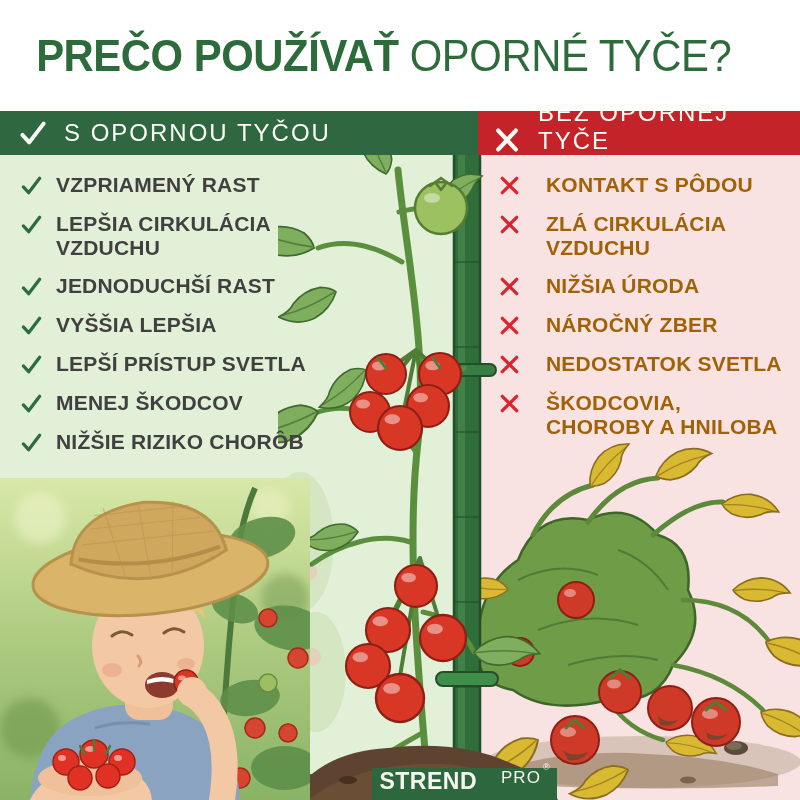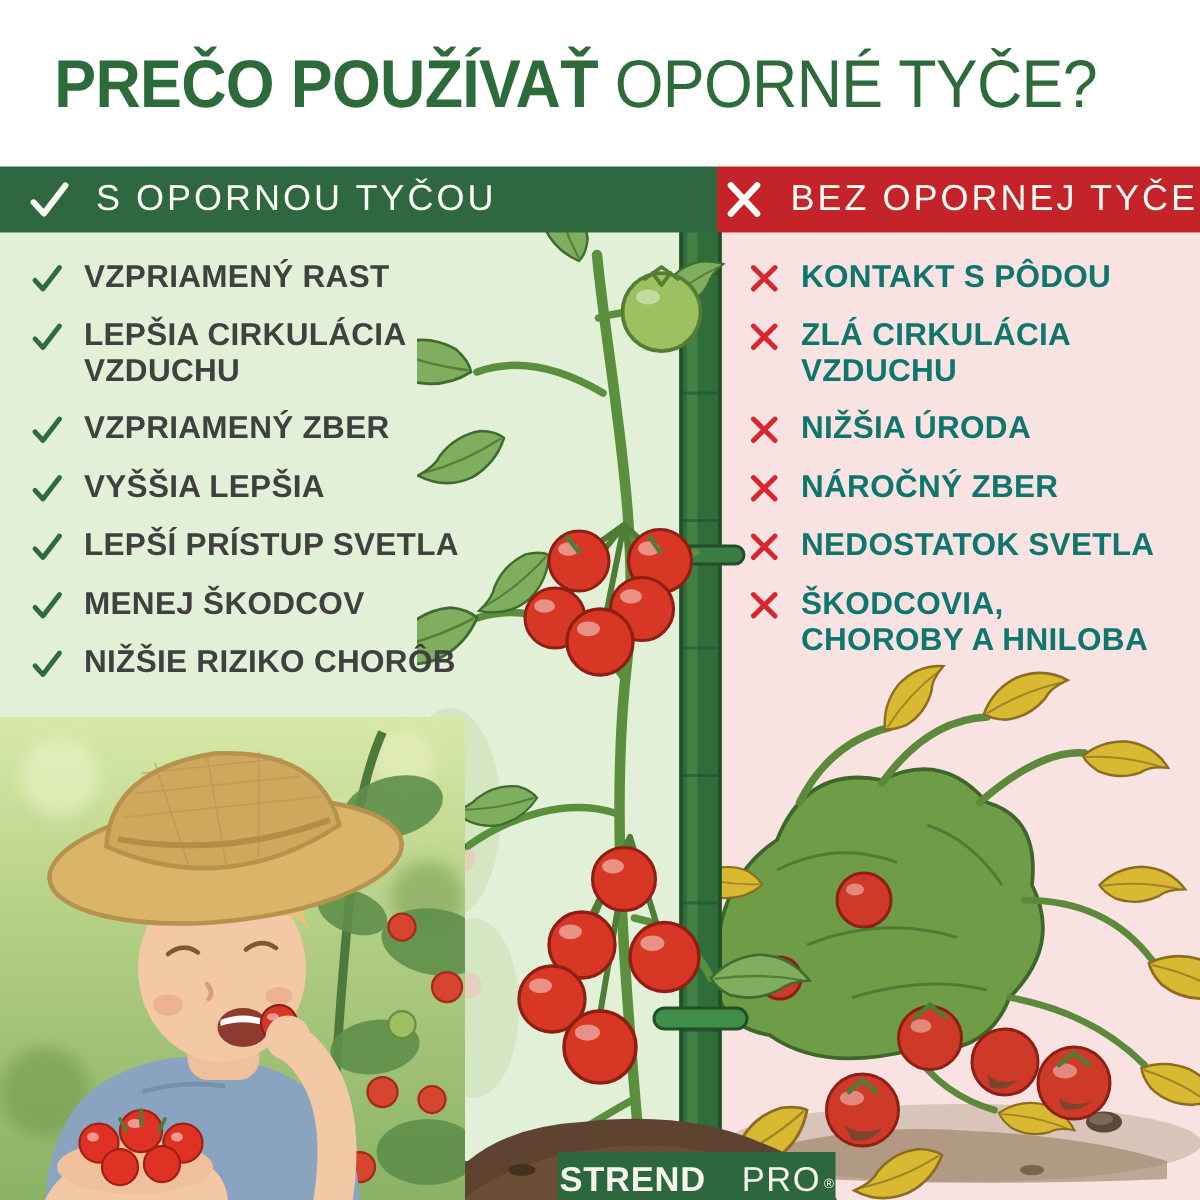--- a/index.html
+++ b/index.html
@@ -23,49 +23,49 @@
   
   .panel-bg { position:absolute; top:155px; height:645px; z-index:1; }
   .panel-bg.green { left:0; width:478px; background:#e3f0d8; }
   .panel-bg.pink  { left:478px; width:322px; background:#f8e2e2; }
   .panel-header {
     position:absolute; top:111px; height:44px; z-index:6;
     display:flex; align-items:center; color:#fdfdf8;
     font-size:24px; font-weight:400; letter-spacing:2px;
   }
   .panel-header.green { left:0; width:478px; background:#2e6740; padding-left:18px; }
-  .panel-header.pink  { left:478px; width:322px; background:#c42329; padding-left:3px; }
+  .panel-header.pink  { left:478px; width:322px; background:#c42329; padding-left:14px;align-items:flex-end; }
   .panel-header .hicon { width:30px; height:30px; margin-right:16px; flex:0 0 auto; }
   
   .plist { position:absolute; z-index:5; list-style:none; }
   .plist.left  { top:173px; left:20px;  width:300px; }
   .plist.right { top:173px; left:498px; width:290px; }
   .plist li { display:flex; align-items:flex-start; margin-bottom:15px; }
   .plist .licon { width:23px; height:23px; margin-right:13px; margin-top:1px; flex:0 0 auto; }
   .item-text {
     font-weight:700; font-size:21px; line-height:1.12;
     white-space:pre-line; letter-spacing:.2px;
   }
   .plist.left  .item-text { color:#404040; }
-  .plist.right .item-text { color:#0f766e; }
+  .plist.right .item-text { color:#a16207;margin-left:12px; }
   .ic-green { color:#2e6b41; }
   .ic-red   { color:#d9252d; }
   .ic-white { color:#fdfdf8; }
   
   .art { position:absolute; z-index:2; }
   .art.center { z-index:3; }
   .photo { position:absolute; left:0; top:478px; width:310px; height:322px; z-index:4; }
   
   .logo {
     position:absolute; left:372px; top:768px; width:185px; height:32px; z-index:7;
-    background:#2c673d; display:flex; align-items:flex-end; justify-content:center;
+    background:#2c673d; display:flex; align-items:flex-start; justify-content:center;
     color:#f6f6ee;
   }
   .logo .brand { font-weight:700; font-size:23px; letter-spacing:.5px; }
-  .logo .suffix { font-weight:400; font-size:23px; margin-left:24px; letter-spacing:1px; }
+  .logo .suffix { font-weight:400; font-size:17px; margin-left:24px; letter-spacing:1px; }
   .logo .reg { font-size:9px; vertical-align:top; position:relative; top:-6px; margin-left:2px; }
 </style>
 </head>
 <body>
 
 <div class="stage">
 
   <div class="titlebar">
     <h1><span class="t-bold">PREČO POUŽÍVAŤ</span>&nbsp;<span class="t-light">OPORNÉ TYČE?</span></h1>
   </div>
@@ -353,21 +353,21 @@
       <svg class="licon ic-green" viewBox="0 0 24 24">
           <path d="M3.5 13.5 L9 19.5 L20.5 4.5" fill="none" stroke="currentColor" stroke-width="3.4" stroke-linecap="round" stroke-linejoin="round"></path>
         </svg>
       <span class="item-text">LEPŠIA CIRKULÁCIA
 VZDUCHU</span>
     </li>
     <li>
       <svg class="licon ic-green" viewBox="0 0 24 24">
           <path d="M3.5 13.5 L9 19.5 L20.5 4.5" fill="none" stroke="currentColor" stroke-width="3.4" stroke-linecap="round" stroke-linejoin="round"></path>
         </svg>
-      <span class="item-text">VZPRIAMENÝ ZBER</span>
+      <span class="item-text">JEDNODUCHŠÍ RAST</span>
     </li>
     <li>
       <svg class="licon ic-green" viewBox="0 0 24 24">
           <path d="M3.5 13.5 L9 19.5 L20.5 4.5" fill="none" stroke="currentColor" stroke-width="3.4" stroke-linecap="round" stroke-linejoin="round"></path>
         </svg>
       <span class="item-text">VYŠŠIA LEPŠIA</span>
     </li>
     <li>
       <svg class="licon ic-green" viewBox="0 0 24 24">
           <path d="M3.5 13.5 L9 19.5 L20.5 4.5" fill="none" stroke="currentColor" stroke-width="3.4" stroke-linecap="round" stroke-linejoin="round"></path>

